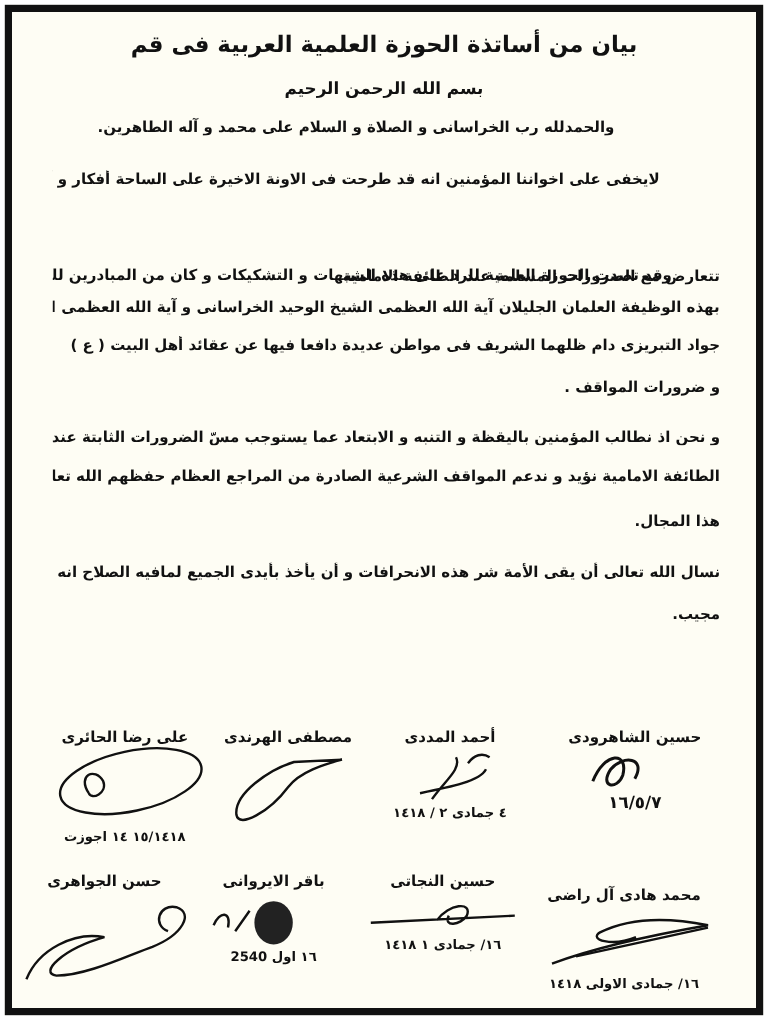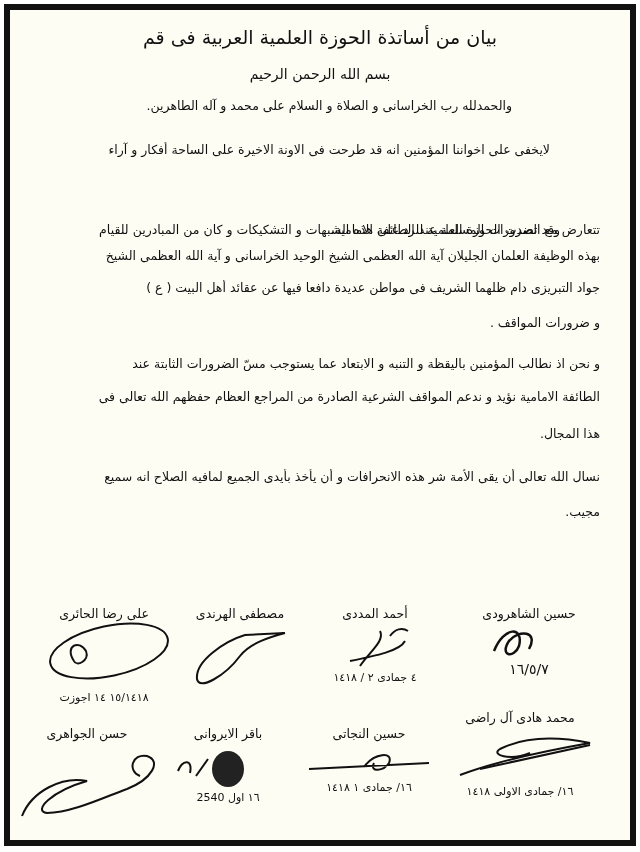--- a/index.html
+++ b/index.html
@@ -3,21 +3,21 @@
 <meta charset="utf-8">
 <style>
   html, body { margin:0; padding:0; background:#ffffff; }
   body { width:640px; height:852px; position:relative; overflow:hidden; }
   .frame {
     position:absolute; left:4px; top:4px; width:620px; height:830px;
     border:6px solid #111; background:#fefdf4; box-sizing:content-box;
   }
   .doc {
     position:absolute; inset:0; direction:rtl;
-    font-family:"DejaVu Sans", sans-serif; color:#111; font-weight:normal;
+    font-family:"DejaVu Sans", sans-serif; color:#111; font-weight:bold;
   }
   .title { position:absolute; top:16px; left:0; right:0; text-align:center; font-size:19px; }
   .basmala { position:absolute; top:56px; left:0; right:0; text-align:center; font-size:14px; }
   .line { position:absolute; right:30px; left:34px; font-size:12.5px; white-space:nowrap; overflow:hidden; }
   .sig { position:absolute; text-align:center; font-size:12.5px; }
   .sig svg { display:block; margin:0 auto; }
   .date { position:absolute; font-size:14px; font-family:"DejaVu Sans", sans-serif; }
 </style>
 </head>
 <body>
@@ -62,21 +62,21 @@
     </div>
     <div class="sig" style="top:596px; right:456px; width:140px;">
       <div>على رضا الحائرى</div>
       <svg width="140" height="70">
           <ellipse cx="75" cy="30" rx="60" ry="25" stroke="#111" stroke-width="2" fill="none" transform="rotate(-12 75 30)"></ellipse>
           <path d="M40,40 C30,25 45,18 52,30 C56,40 42,46 40,40" stroke="#111" stroke-width="2" fill="none"></path>
         </svg>
       <div style="font-size:11px;">١٥/١٤١٨ ١٤ اجوزت</div>
     </div>
 
-    <div class="sig" style="top:700px; right:30px; width:160px;">
+    <div class="sig" style="top:728px; right:30px; width:160px;">
       <div>محمد هادى آل راضى</div>
       <svg width="160" height="60">
           <path d="M20,50 C60,35 110,25 150,18 C110,10 80,14 60,24 C50,30 70,36 90,28" stroke="#111" stroke-width="2" fill="none"></path>
           <path d="M40,44 L150,20" stroke="#111" stroke-width="2"></path>
         </svg>
       <div style="font-size:11px;">١٦/ جمادى الاولى ١٤١٨</div>
     </div>
     <div class="sig" style="top:716px; right:196px; width:130px;">
       <div>حسين النجاتى</div>
       <svg width="130" height="40">

